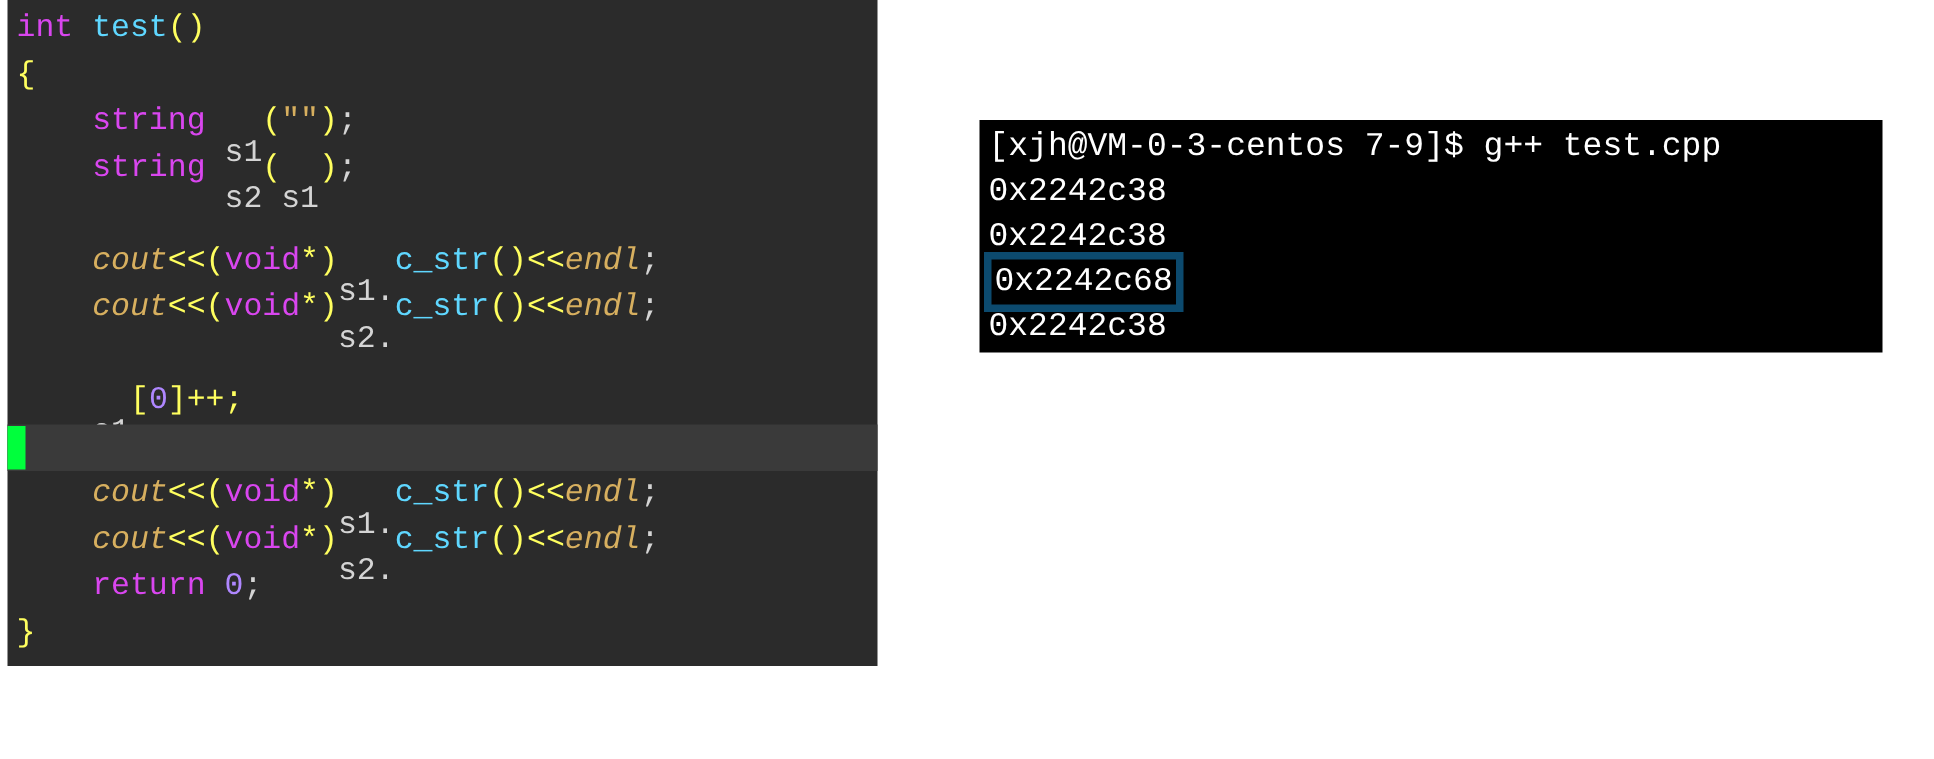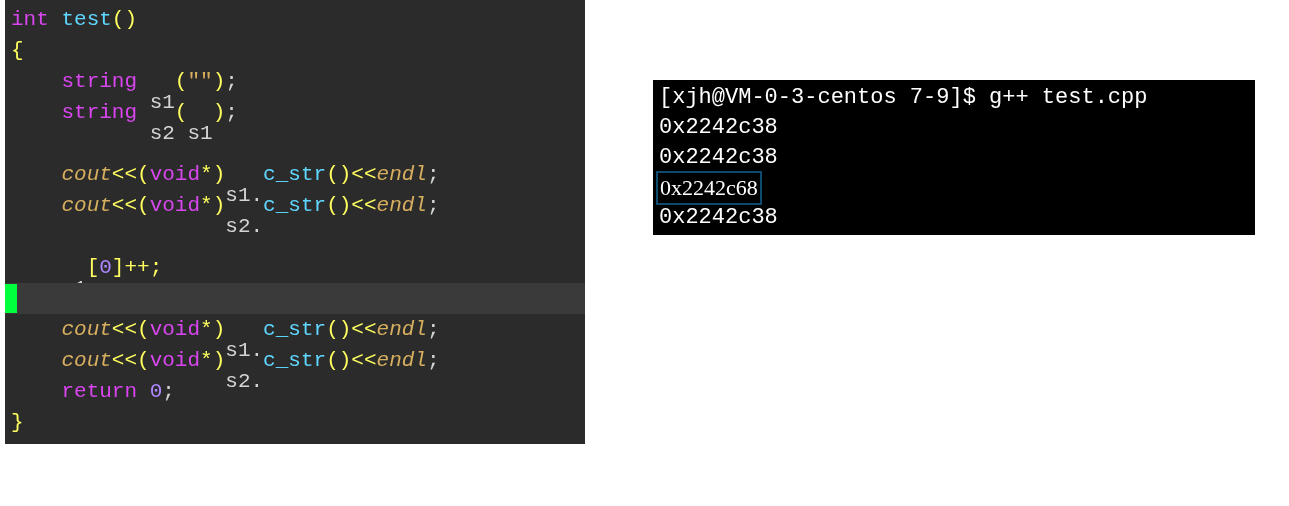--- a/index.html
+++ b/index.html
@@ -63,25 +63,24 @@
     font-family: "Consolas", "Monaco", "Courier New", monospace;
     margin-left: 40px;
   }
   .term-line {
     white-space: pre;
     height: 30px;
     display: flex;
     align-items: center;
   }
   .term-boxed {
-    border: 2px solid #0c4a6e;
+    border: 5px solid #0c4a6e;
     display: inline-block;
     padding: 0 2px;
     margin-left: -3px;
-    font-family: Liberation Serif, serif;
   }
 </style>
 </head>
 <body>
 
 <div class="editor-pane">
 
   <div class="code-line">
     <span class="tok-type">int</span><span> </span><span class="tok-func">test</span><span class="tok-brace">()</span>
   </div>

